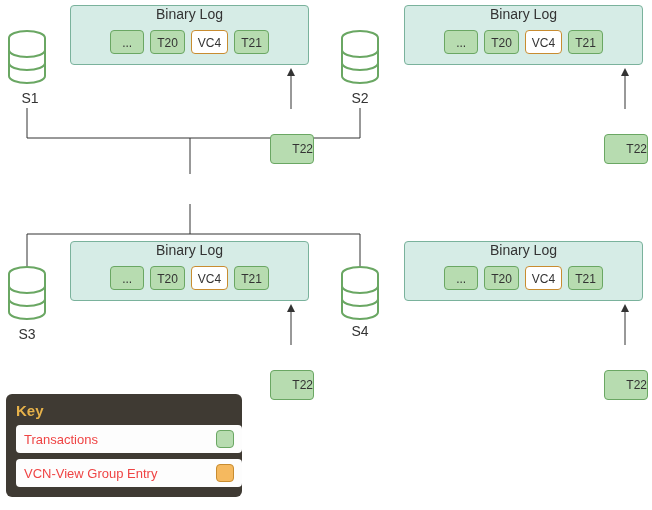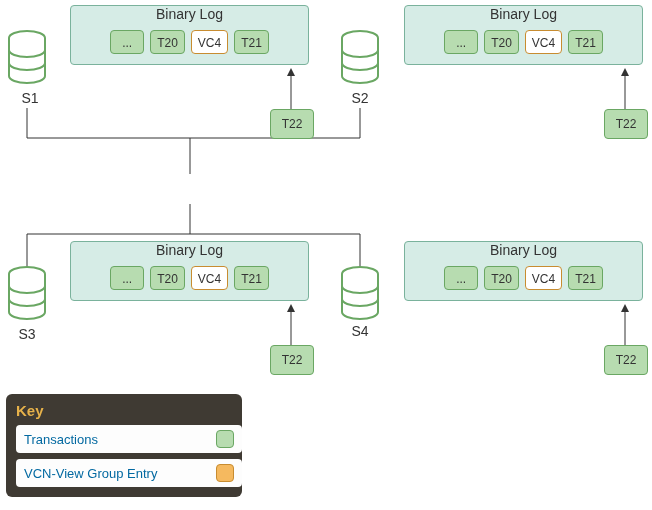--- a/index.html
+++ b/index.html
@@ -57,25 +57,26 @@
   .entry-vc {
     background: #ffffff;
     border: 1px solid #c88c30;
   }
 
   
   .pending {
     width: 42px;
     height: 28px;
     line-height: 28px;
-    text-align: center;
+    text-align: right;
     background: #b7dcb0;
     border: 1px solid #6aa763;
     border-radius: 4px;
     font-size: 12px;
+    margin-top: 25px;
   }
 
   
   .group-box {
     background: #b7dcb0;
     border: 1px solid #6aa763;
     border-radius: 4px;
     text-align: center;
     line-height: 28px;
     height: 28px;
@@ -108,21 +109,21 @@
   }
   .key-row {
     background: #fdfdfd;
     border-radius: 4px;
     padding: 5px 8px;
     display: flex;
     justify-content: space-between;
     align-items: center;
     margin-bottom: 6px;
     font-size: 13px;
-    color: #0369a1;
+    color: #ef4444;
   }
   .key-row:last-child { margin-bottom: 0; }
   .swatch {
     width: 18px;
     height: 18px;
     border-radius: 4px;
     box-sizing: border-box;
   }
   .swatch-tx { background: #b7dcb0; border: 1px solid #6aa763; }
   .swatch-vc { background: #f5b95f; border: 1px solid #c88c30; }

